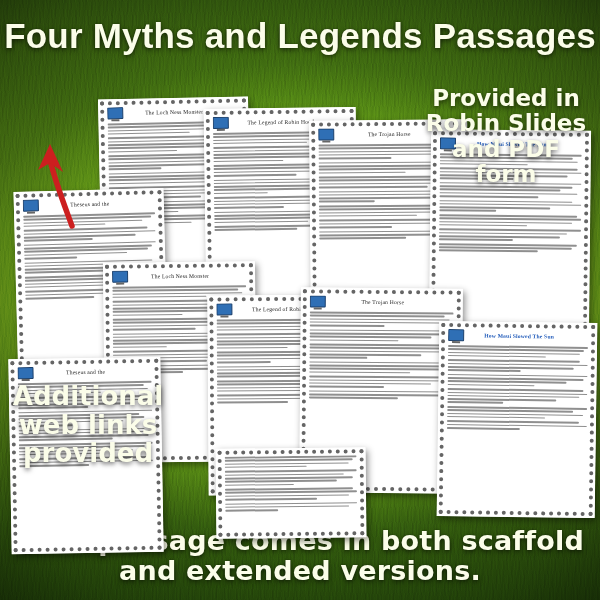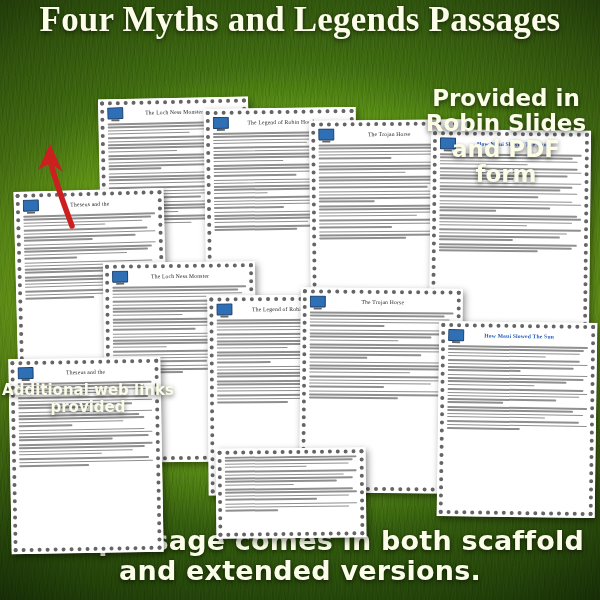--- a/index.html
+++ b/index.html
@@ -31,38 +31,38 @@
   }
 
   
   .headline{
     position:absolute;left:0;right:0;text-align:center;
     color:#fbfde9;line-height:1;
     text-shadow:0 2px 5px rgba(0,0,0,.55), 0 0 2px rgba(0,0,0,.35);
     letter-spacing:.2px;
   }
   #title{
-    top:2px;font-size:35px;font-weight:700;
-    font-family:Liberation Serif, serif;
+    top:18px;font-size:35px;font-weight:700;
+    font-family:Liberation Sans, sans-serif;
   }
   #bottom-caption{
     bottom:14px;font-size:27px;font-weight:700;line-height:1.12;
     font-family:"DejaVu Sans", sans-serif;
     padding:0 16px;
   }
   #provided-note{
     position:absolute;right:8px;top:86px;width:172px;text-align:center;
     color:#fbfde9;font-size:23px;font-weight:700;line-height:1.1;
     font-family:"DejaVu Sans", sans-serif;
     text-shadow:0 2px 5px rgba(0,0,0,.6);
     z-index:60;
   }
   #weblinks-note{
     position:absolute;left:2px;top:382px;width:172px;text-align:center;
-    color:#fbfde9;font-size:15px;font-weight:700;line-height:1.1;
+    color:#fbfde9;font-size:26px;font-weight:700;line-height:1.1;
     font-family:"DejaVu Sans", sans-serif;
     text-shadow:0 2px 5px rgba(0,0,0,.6);
     z-index:60;
   }
 
   
   .page{
     position:absolute;background:#ffffff;
     box-shadow:2px 3px 7px rgba(0,0,0,.45);
     overflow:hidden;

